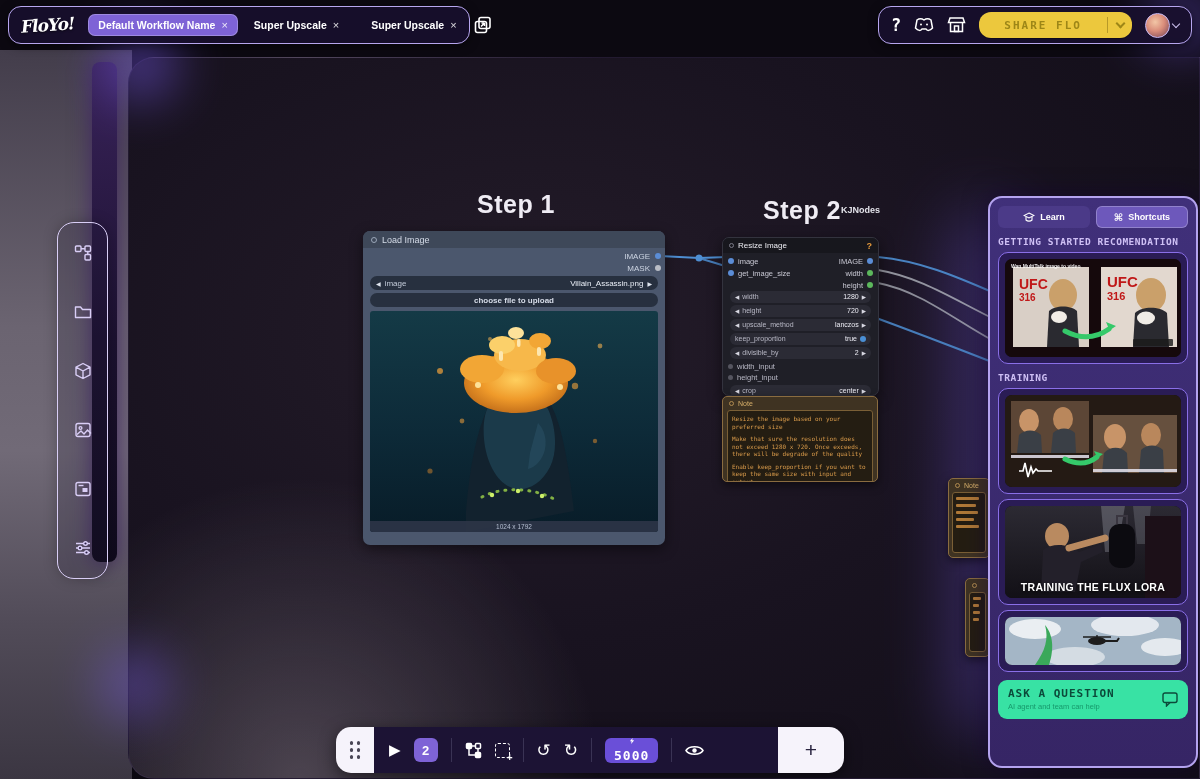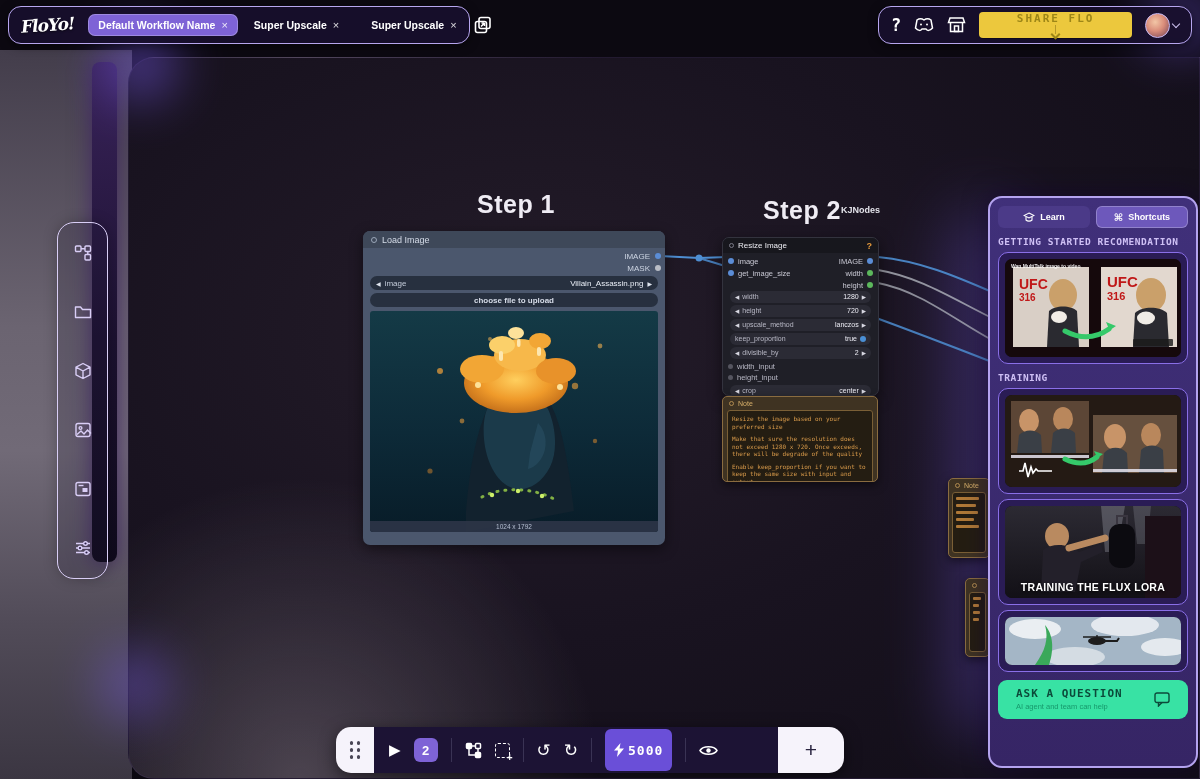--- a/index.html
+++ b/index.html
@@ -32,22 +32,22 @@
     transform:rotate(-4deg); text-shadow:0 1px 2px rgba(0,0,0,.6); margin-right:8px; letter-spacing:-1px; }
   .tab { display:flex; align-items:center; gap:6px; color:#fff; font-size:10.5px; font-weight:bold;
     padding:5px 10px; border-radius:7px; white-space:nowrap; }
   .tab.active { background:#7e63d6; box-shadow:inset 0 0 0 1px rgba(255,255,255,.25); }
   .tab .x { font-size:11px; font-weight:normal; opacity:.85; cursor:pointer; }
   .tab-sep { width:1px; height:16px; background:rgba(255,255,255,.18); }
   .dup-icon { margin-left:auto; }
 
   .actionbar { left:878px; top:6px; width:314px; height:38px; padding:0 12px; gap:13px; }
   .qmark { color:#fff; font-size:17px; font-weight:bold; font-family:"DejaVu Sans Mono",monospace; }
-  .share-btn { width:162px; height:26px; background:#ecc83d; border-radius:4px; display:flex; align-items:center;
-    box-shadow:0 1px 0 rgba(0,0,0,.3);flex-direction:column; }
+  .share-btn { width:162px; height:26px; background:#ecc83d; border-radius:12px; display:flex; align-items:center;
+    box-shadow:0 1px 0 rgba(0,0,0,.3); }
   .share-label { flex:1; text-align:center; font-family:"DejaVu Sans Mono",monospace; font-weight:bold;
     font-size:11px; letter-spacing:2px; color:#9d8617; }
   .share-sep { width:1px; height:16px; background:rgba(120,95,15,.45); }
   .share-chev { width:24px; display:flex; justify-content:center; }
   .chev { width:7px; height:7px; border-right:2px solid #9d8617; border-bottom:2px solid #9d8617; transform:rotate(45deg); margin-top:-3px; }
   .avatar-wrap { display:flex; align-items:center; gap:3px; }
   .avatar { width:25px; height:25px; border-radius:50%; border:1.5px solid #cbbcf5;
     background:radial-gradient(circle at 40% 35%, #f2c6a6 0%, #d98c7a 45%, #6d3f52 100%); }
   .chev-w { width:6px; height:6px; border-right:1.5px solid #cfc3f2; border-bottom:1.5px solid #cfc3f2; transform:rotate(45deg); margin-top:-2px; }
 
@@ -124,39 +124,39 @@
     padding:0 7px; gap:6px; }
   .search input { flex:1; background:transparent; border:none; outline:none; color:#d9d2f2; font-size:9px; font-family:"Liberation Sans",sans-serif; }
   .search input::placeholder { color:#9a8cc8; }
   .sec-hdr { margin-top:8px; color:#cfc0f5; font-family:"DejaVu Sans Mono",monospace; font-weight:bold;
     font-size:9.5px; letter-spacing:.5px; white-space:nowrap; }
   .card { margin-top:5px; background:#2a1c55; border:1.5px solid #8a6fe8; border-radius:10px; padding:6px; cursor:pointer; }
   .thumb { border-radius:7px; overflow:hidden; position:relative; background:#111; }
   .thumb-cap { position:absolute; left:6px; top:4px; color:#fff; font-size:5px; font-weight:bold; opacity:.9; }
   .flux-cap { position:absolute; left:0; right:0; bottom:5px; text-align:center; color:#fff; font-weight:bold;
     font-size:10.5px; letter-spacing:.3px; text-shadow:0 1px 3px rgba(0,0,0,.9); }
-  .ask { margin-top:8px; background:#38e2a4; border-radius:9px; padding:7px 18px 8px; display:flex; align-items:center; cursor:pointer; }
+  .ask { margin-top:8px; background:#38e2a4; border-radius:9px; padding:7px 10px 8px; display:flex; align-items:center; cursor:pointer; }
   .ask-txt { flex:1; }
   .ask-title { color:#0c4a3a; font-family:"DejaVu Sans Mono",monospace; font-weight:bold; font-size:11px; letter-spacing:1px; }
   .ask-sub { color:#17996c; font-size:7.5px; margin-top:2px; }
 
   
   .btoolbar { left:336px; top:727px; width:508px; height:46px; background:#f6f3fb; border-radius:15px;
     display:flex; align-items:stretch; z-index:6; box-shadow:0 4px 16px rgba(0,0,0,.5); overflow:hidden; }
   .handle-zone { width:38px; display:flex; align-items:center; justify-content:center; cursor:grab; }
   .dots { display:grid; grid-template-columns:repeat(2,4px); grid-auto-rows:4px; gap:3px; }
   .dots i { width:3.5px; height:3.5px; background:#4a4656; border-radius:50%; }
   .dark-zone { width:404px; background:#1c1334; display:flex; align-items:center; gap:13px; padding:0 15px; }
   .bt-ic { color:#fff; font-size:15px; cursor:pointer; display:flex; align-items:center; justify-content:center; }
   .bt-sep { width:1px; height:24px; background:#3a3354; }
   .badge2 { width:24px; height:24px; background:#7e63d6; border-radius:6px; color:#fff; font-weight:bold;
     font-size:13px; display:flex; align-items:center; justify-content:center; cursor:pointer; }
-  .credits { height:42px; background:#6a4fd8; border-radius:6px; display:flex; align-items:center; gap:4px;
+  .credits { height:25px; background:#6a4fd8; border-radius:6px; display:flex; align-items:center; gap:4px;
     padding:0 9px; color:#fff; font-family:"DejaVu Sans Mono",monospace; font-weight:bold; font-size:13px;
-    letter-spacing:1px; cursor:pointer; }
+    letter-spacing:1px; cursor:pointer;flex-direction:column; }
   .dashed-sq { width:15px; height:15px; border:1.6px dashed #fff; border-radius:3px; position:relative; }
   .dashed-sq span { position:absolute; right:-4px; bottom:-6px; color:#fff; font-size:10px; font-weight:bold; background:transparent; }
   .plus-zone { width:66px; display:flex; align-items:center; justify-content:center; color:#2a2440; font-size:21px; cursor:pointer; }
 
   svg { display:block; }
   .wires { left:0; top:0; z-index:2; pointer-events:none; }
   .nodes-layer { z-index:3; }
   .z7 { z-index:7; }
 </style>
 </head>

